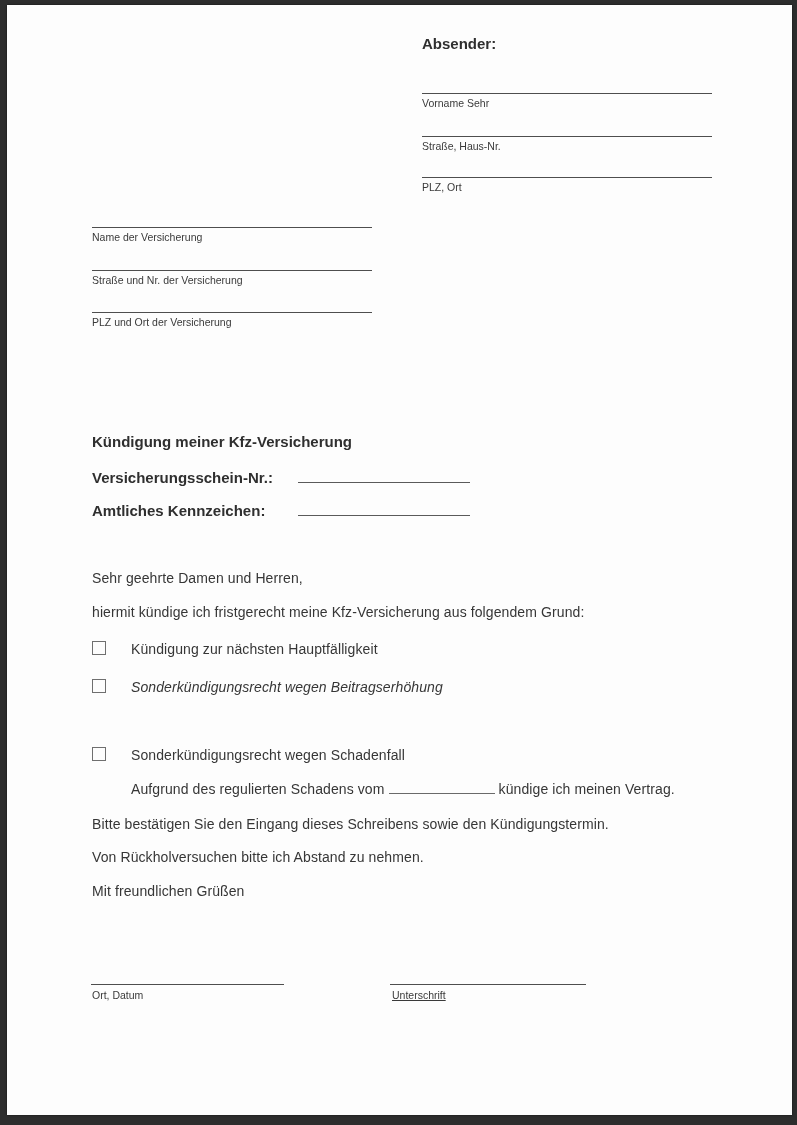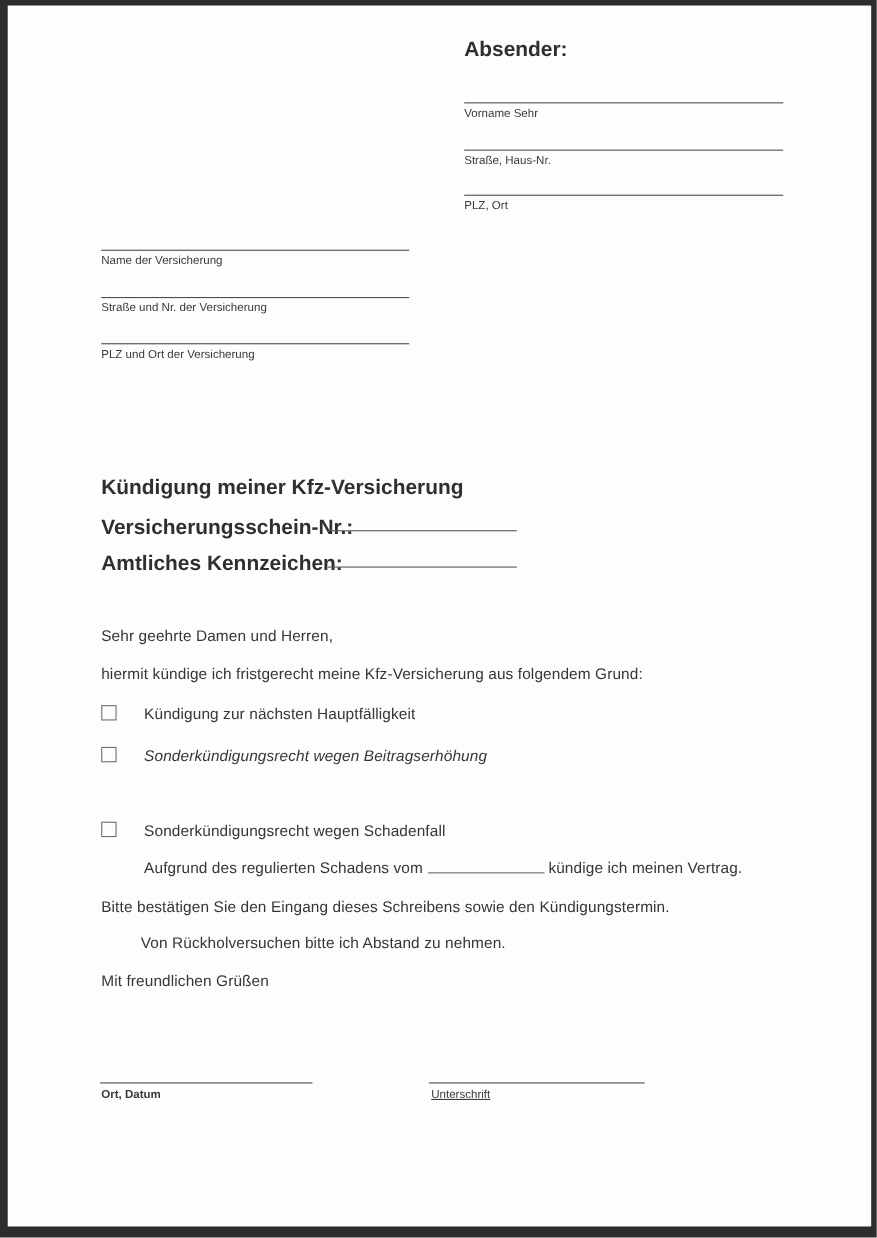--- a/index.html
+++ b/index.html
@@ -16,21 +16,21 @@
     box-shadow: 0 0 2px rgba(0,0,0,.6);
   }
   .abs { position: absolute; }
   .txt {
     font-size: 14px;
     color: #363636;
     letter-spacing: .1px;
     white-space: nowrap;
   }
   .heading {
-    font-size: 19px;
+    font-size: 15px;
     font-weight: bold;
     color: #2f2f2f;
   }
   .field-line {
     border-bottom: 1px solid #4e4e4e;
     height: 1px;
   }
   .field-label {
     font-size: 10.5px;
     color: #3a3a3a;
@@ -102,23 +102,23 @@
   <div class="abs txt" style="left:124px; top:742px;">Sonderkündigungsrecht wegen Schadenfall</div>
 
   <div class="abs txt" style="left:124px; top:776px;">
     <span>Aufgrund des regulierten Schadens vom</span>
     <span class="blank-inline"></span>
     <span>kündige ich meinen Vertrag.</span>
   </div>
 
   <div class="abs txt" style="left:85px; top:811px;">Bitte bestätigen Sie den Eingang dieses Schreibens sowie den Kündigungstermin.</div>
 
-  <div class="abs txt" style="left:85px; top:844px;margin-left:36px;">Von Rückholversuchen bitte ich Abstand zu nehmen.</div>
+  <div class="abs txt" style="left:85px; top:844px;">Von Rückholversuchen bitte ich Abstand zu nehmen.</div>
 
   <div class="abs txt" style="left:85px; top:878px;">Mit freundlichen Grüßen</div>
 
   <div class="abs field-line" style="left:84px; top:979px; width:193px;"></div>
-  <div class="abs field-label" style="left:85px; top:984px;font-weight:bold;">Ort, Datum</div>
+  <div class="abs field-label" style="left:85px; top:984px;">Ort, Datum</div>
 
   <div class="abs field-line" style="left:383px; top:979px; width:196px;"></div>
   <div class="abs field-label" style="left:385px; top:984px;text-decoration:underline;">Unterschrift</div>
 
 </div>
 
 </body></html>

